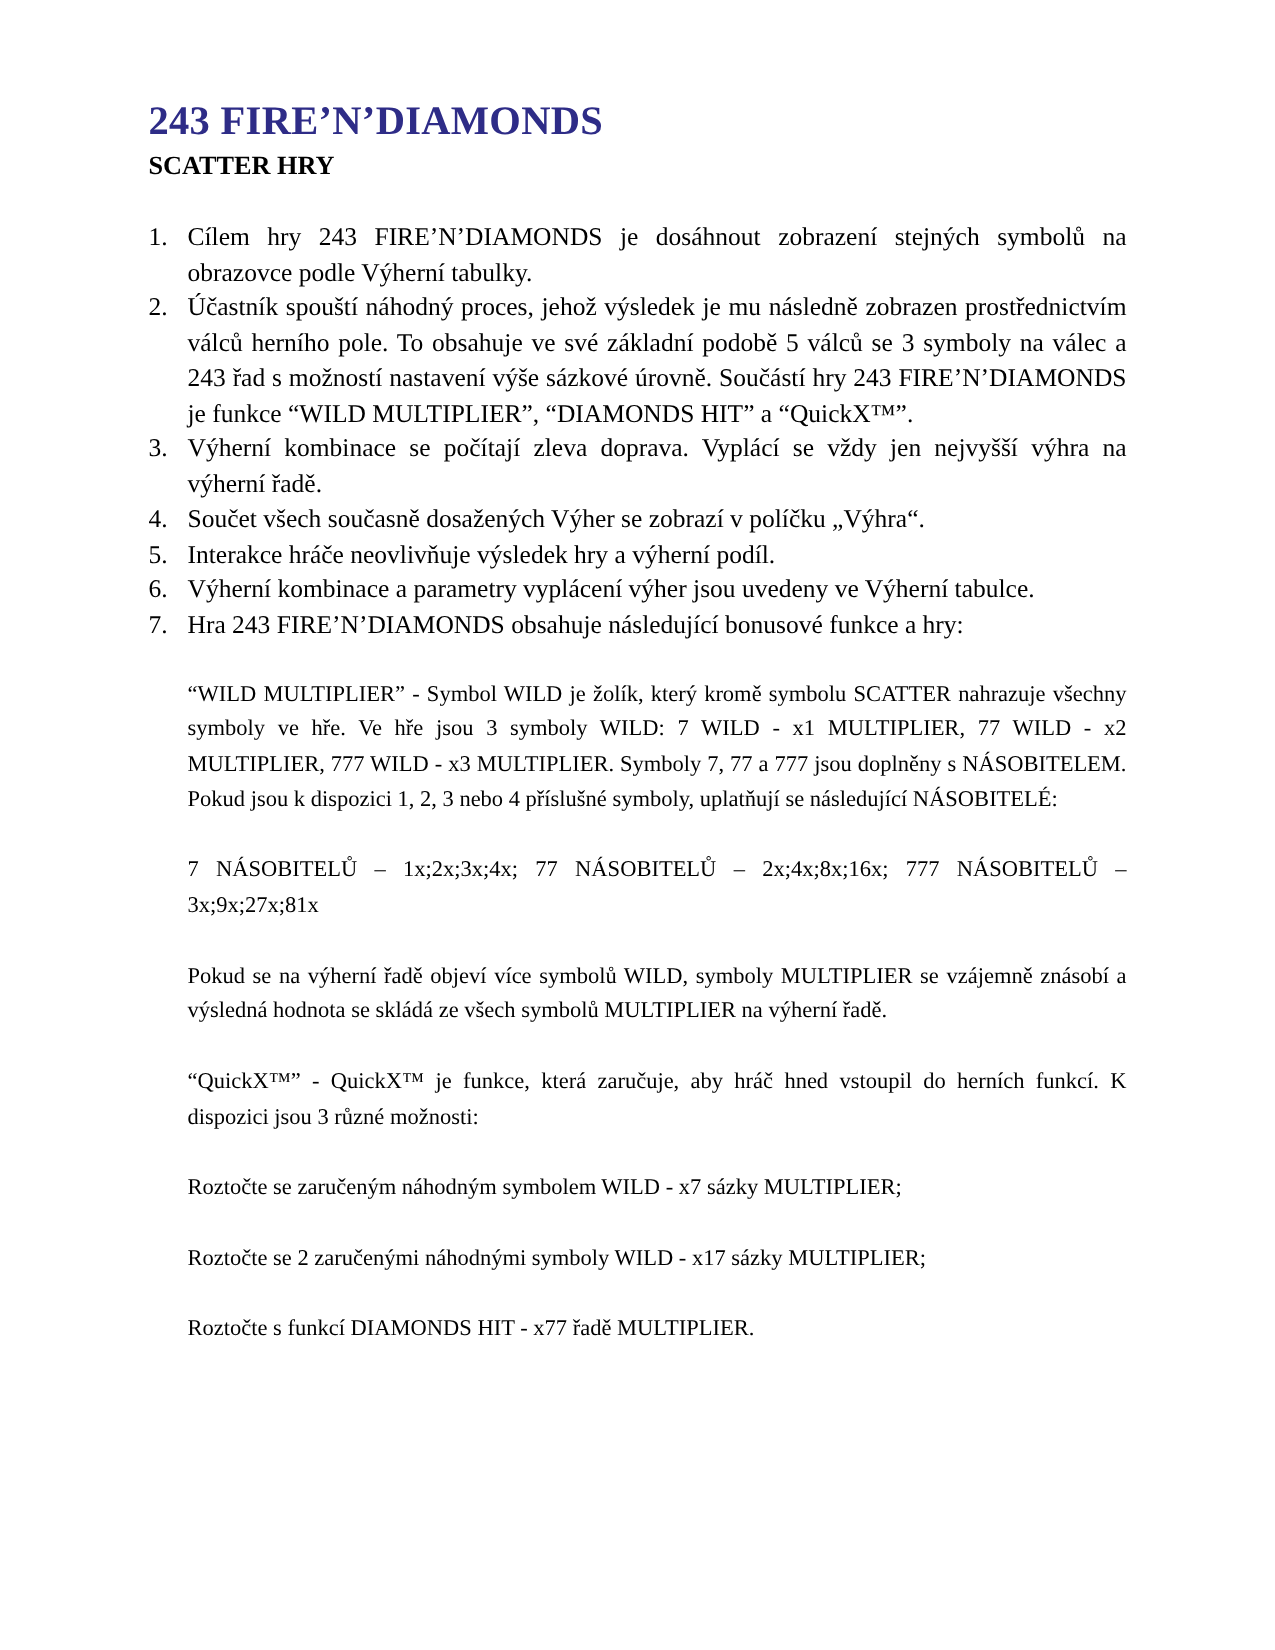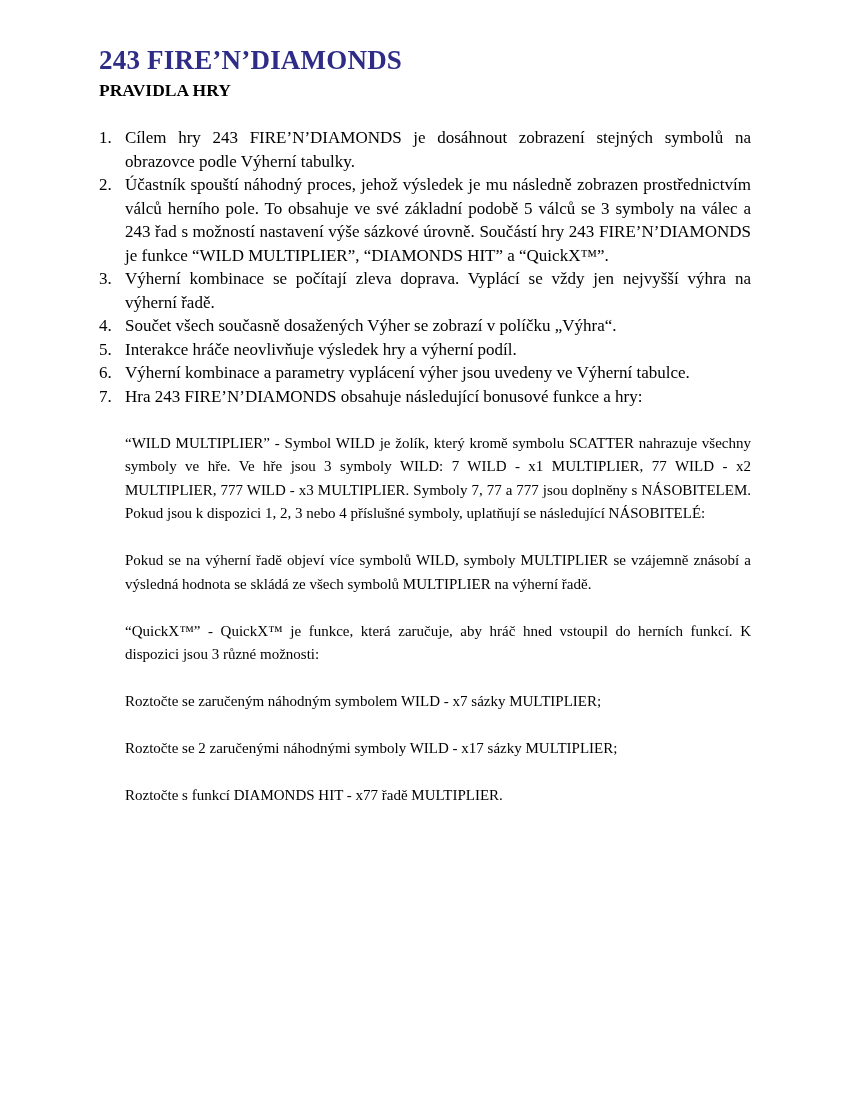--- a/index.html
+++ b/index.html
@@ -11,21 +11,21 @@
     width: 850px;
     height: 1100px;
     font-family: "Liberation Serif", "DejaVu Serif", serif;
     color: #000000;
     overflow: hidden;
   }
   .page {
     box-sizing: border-box;
     width: 850px;
     height: 1100px;
-    padding: 45px 99px 0 99px;
+    padding: 65px 99px 0 99px;
   }
   .doc-title {
     font-size: 27px;
     font-weight: bold;
     color: #2E2C87; 
     margin: 0 0 3px 0;
     line-height: 31px;
     letter-spacing: 0.2px;
   }
   .doc-subtitle {
@@ -58,21 +58,21 @@
     line-height: 23.5px;
     text-align: justify;
   }
 </style>
 </head>
 <body>
 
 <div class="page">
 
   <h1 class="doc-title">243 FIRE’N’DIAMONDS</h1>
-  <h2 class="doc-subtitle">PRAVIDLA HRY</h2>
+  <h2 class="doc-subtitle">SCATTER HRY</h2>
 
   <ol class="rules-list">
     <li class="rule-item">
       <span class="rule-num">1.</span>
       <span class="rule-text">Cílem hry 243 FIRE’N’DIAMONDS je dosáhnout zobrazení stejných symbolů na obrazovce podle Výherní tabulky.</span>
     </li>
     <li class="rule-item">
       <span class="rule-num">2.</span>
       <span class="rule-text">Účastník spouští náhodný proces, jehož výsledek je mu následně zobrazen prostřednictvím válců herního pole. To obsahuje ve své základní podobě 5 válců se 3 symboly na válec a 243 řad s možností nastavení výše sázkové úrovně. Součástí hry 243 FIRE’N’DIAMONDS je funkce “WILD MULTIPLIER”, “DIAMONDS HIT” a “QuickX™”.</span>
     </li>
@@ -92,19 +92,20 @@
       <span class="rule-num">6.</span>
       <span class="rule-text">Výherní kombinace a parametry vyplácení výher jsou uvedeny ve Výherní tabulce.</span>
     </li>
     <li class="rule-item">
       <span class="rule-num">7.</span>
       <span class="rule-text">Hra 243 FIRE’N’DIAMONDS obsahuje následující bonusové funkce a hry:</span>
     </li>
   </ol>
 
   <p class="body-paragraph">“WILD MULTIPLIER” - Symbol WILD je žolík, který kromě symbolu SCATTER nahrazuje všechny symboly ve hře. Ve hře jsou 3 symboly WILD: 7 WILD - x1 MULTIPLIER, 77 WILD - x2 MULTIPLIER, 777 WILD - x3 MULTIPLIER. Symboly 7, 77 a 777 jsou doplněny s NÁSOBITELEM. Pokud jsou k dispozici 1, 2, 3 nebo 4 příslušné symboly, uplatňují se následující NÁSOBITELÉ:</p>
+  <p class="body-paragraph">7 NÁSOBITELŮ – 1x;2x;3x;4x; 77 NÁSOBITELŮ – 2x;4x;8x;16x; 777 NÁSOBITELŮ – 3x;9x;27x;81x</p>
   <p class="body-paragraph">Pokud se na výherní řadě objeví více symbolů WILD, symboly MULTIPLIER se vzájemně znásobí a výsledná hodnota se skládá ze všech symbolů MULTIPLIER na výherní řadě.</p>
   <p class="body-paragraph">“QuickX™” - QuickX™ je funkce, která zaručuje, aby hráč hned vstoupil do herních funkcí. K dispozici jsou 3 různé možnosti:</p>
   <p class="body-paragraph">Roztočte se zaručeným náhodným symbolem WILD - x7 sázky MULTIPLIER;</p>
   <p class="body-paragraph">Roztočte se 2 zaručenými náhodnými symboly WILD - x17 sázky MULTIPLIER;</p>
   <p class="body-paragraph">Roztočte s funkcí DIAMONDS HIT - x77 řadě MULTIPLIER.</p>
 
 </div>
 
 </body></html>

